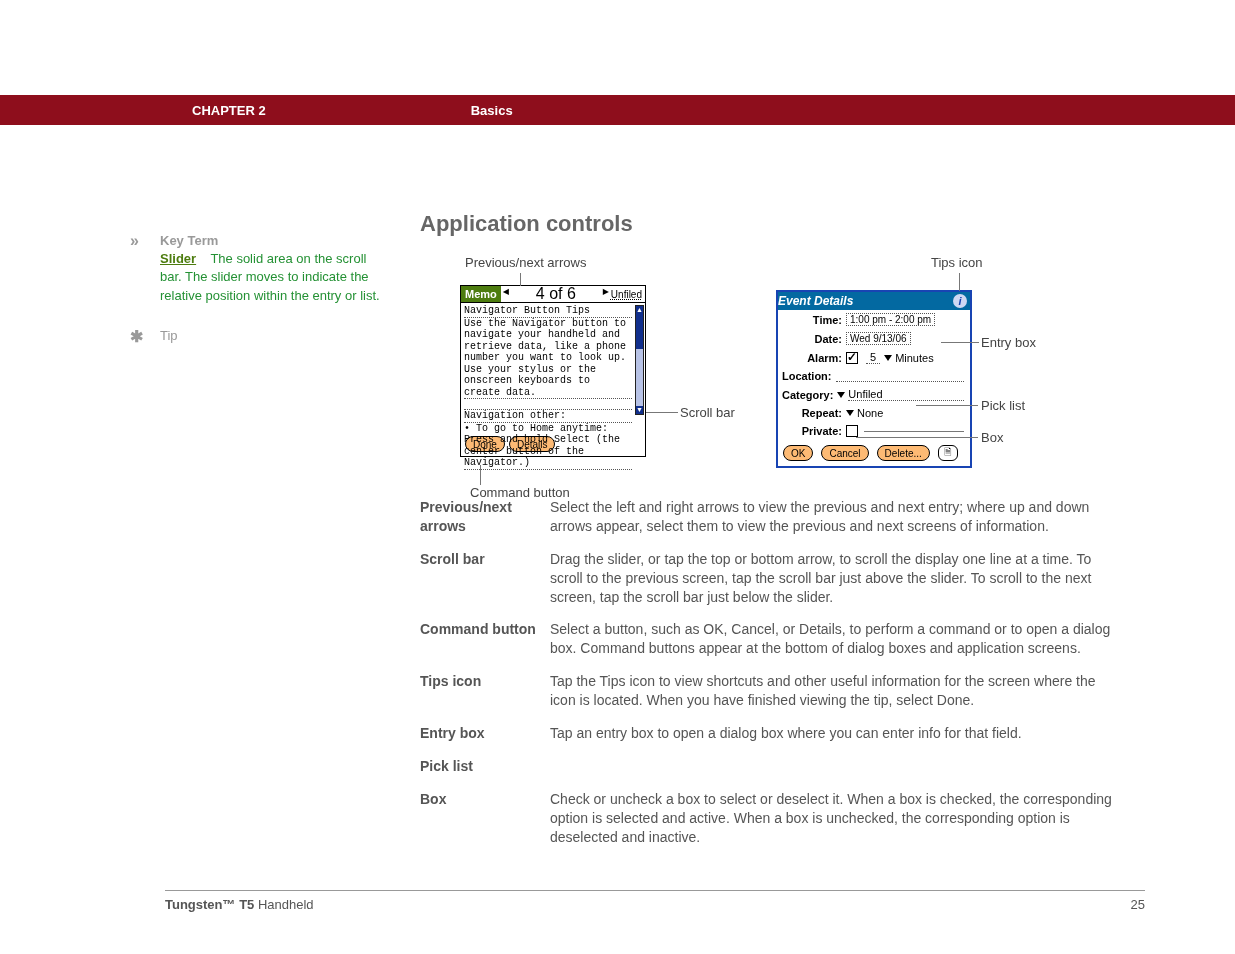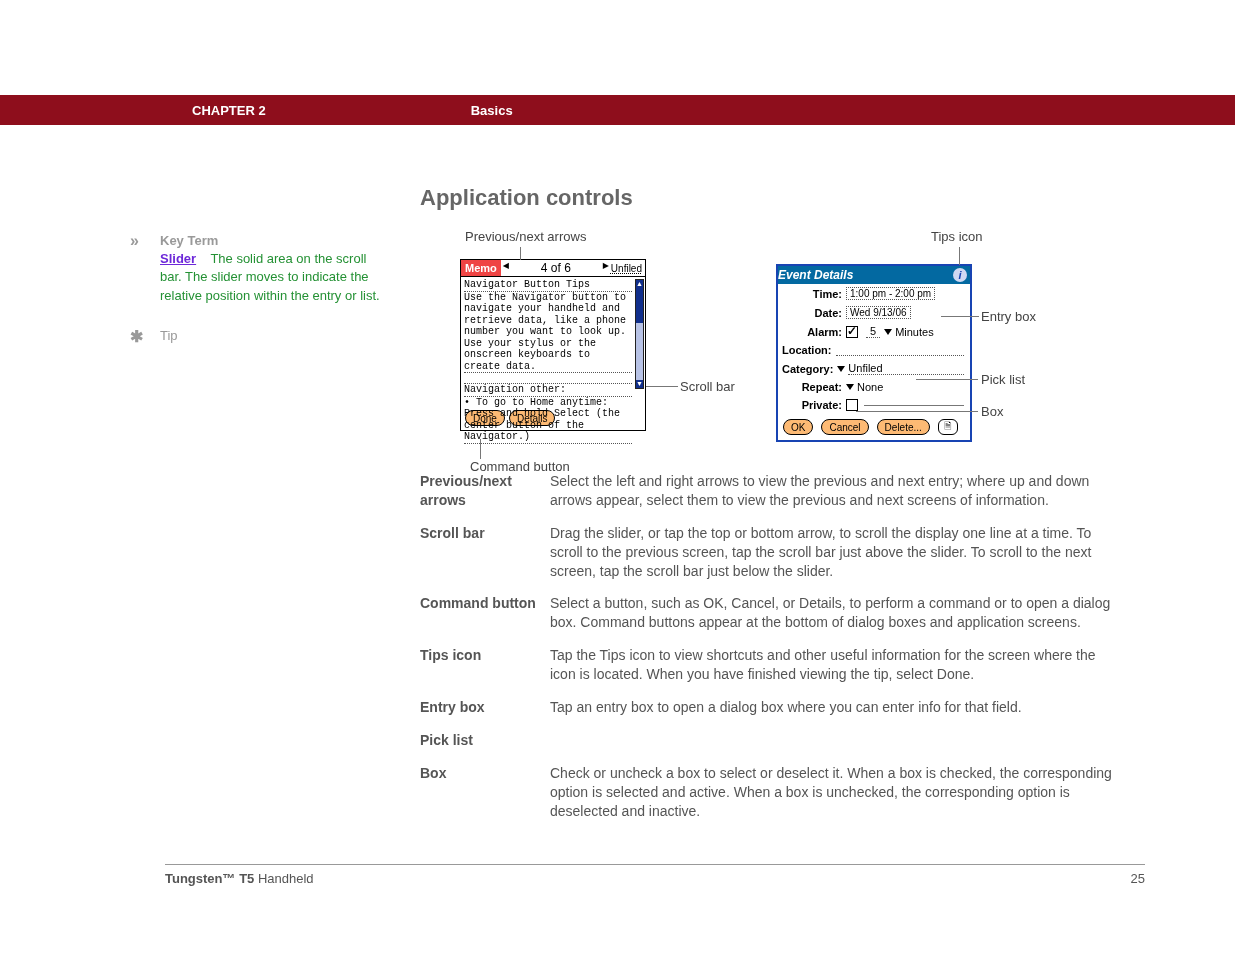--- a/index.html
+++ b/index.html
@@ -40,29 +40,30 @@
   }
   .side-icon {
     width: 30px;
     flex-shrink: 0;
     font-weight: bold;
     color: #999;
     font-size: 16px;
   }
   .side-text { flex: 1; padding-right: 40px; line-height: 1.4; }
   .kt-label { font-weight: bold; color: #999; }
-  .kt-term { font-weight: bold; color: #6d28d9; text-decoration: underline; }
+  .kt-term { font-weight: bold; color: #4d7c0f; text-decoration: underline; }
   .kt-def { color: #249134; }
   .tip-label { font-weight: normal; color: #999; }
   .tip-body { color: #249134; }
   .tip-link { color: #249134; font-weight: bold; text-decoration: underline; }
   .main {
     flex: 1;
     padding-top: 60px;
     padding-right: 40px;
+    margin-top: 26px;
   }
   h1 {
     font-size: 22px;
     color: #666;
     margin: 0 0 18px 0;
   }
   .diagrams {
     display: flex;
     gap: 130px;
     margin-bottom: 30px;
@@ -87,35 +88,35 @@
     font-size: 11px;
     color: #000;
   }
   .pda-titlebar {
     display: flex;
     height: 16px;
     align-items: stretch;
     border-bottom: 1px solid #000;
   }
   .tb-app {
-    background: #ef4444;
+    background: #4d7c0f;
     color: #fff;
     font-weight: bold;
     padding: 1px 4px;
     font-size: 11px;
     display: flex;
     align-items: center;
   }
   .tb-mid {
     flex: 1;
     display: flex;
     align-items: center;
     justify-content: center;
     gap: 3px;
-    font-size: 12px;
+    font-size: 16px;
   }
   .tb-right {
     font-size: 10px;
     display: flex;
     align-items: center;
     padding-right: 3px;
     text-decoration: underline;
     text-decoration-style: dotted;
   }
   .arrow-btn {

